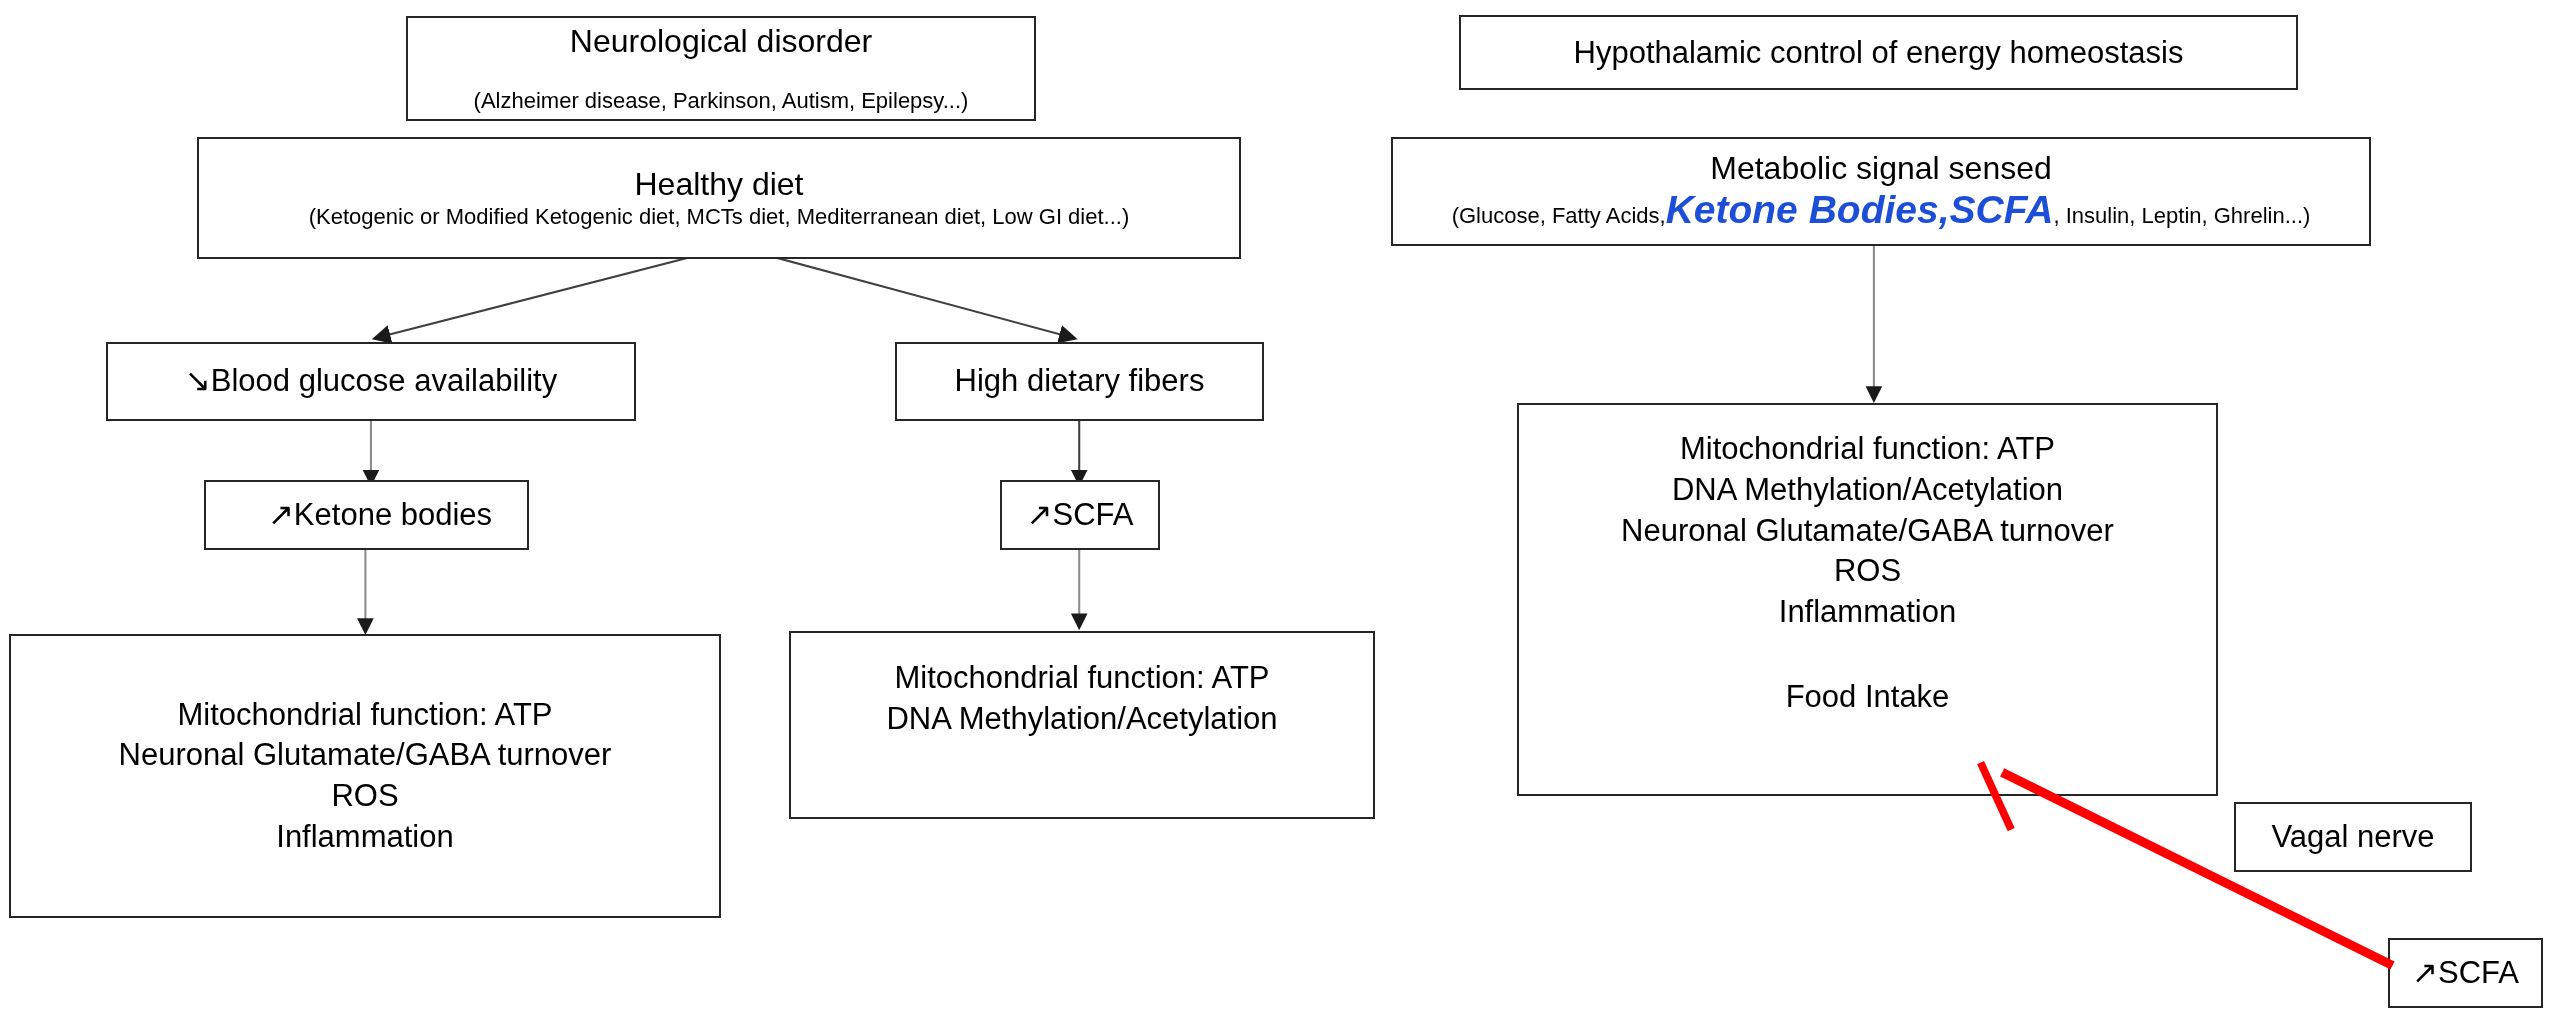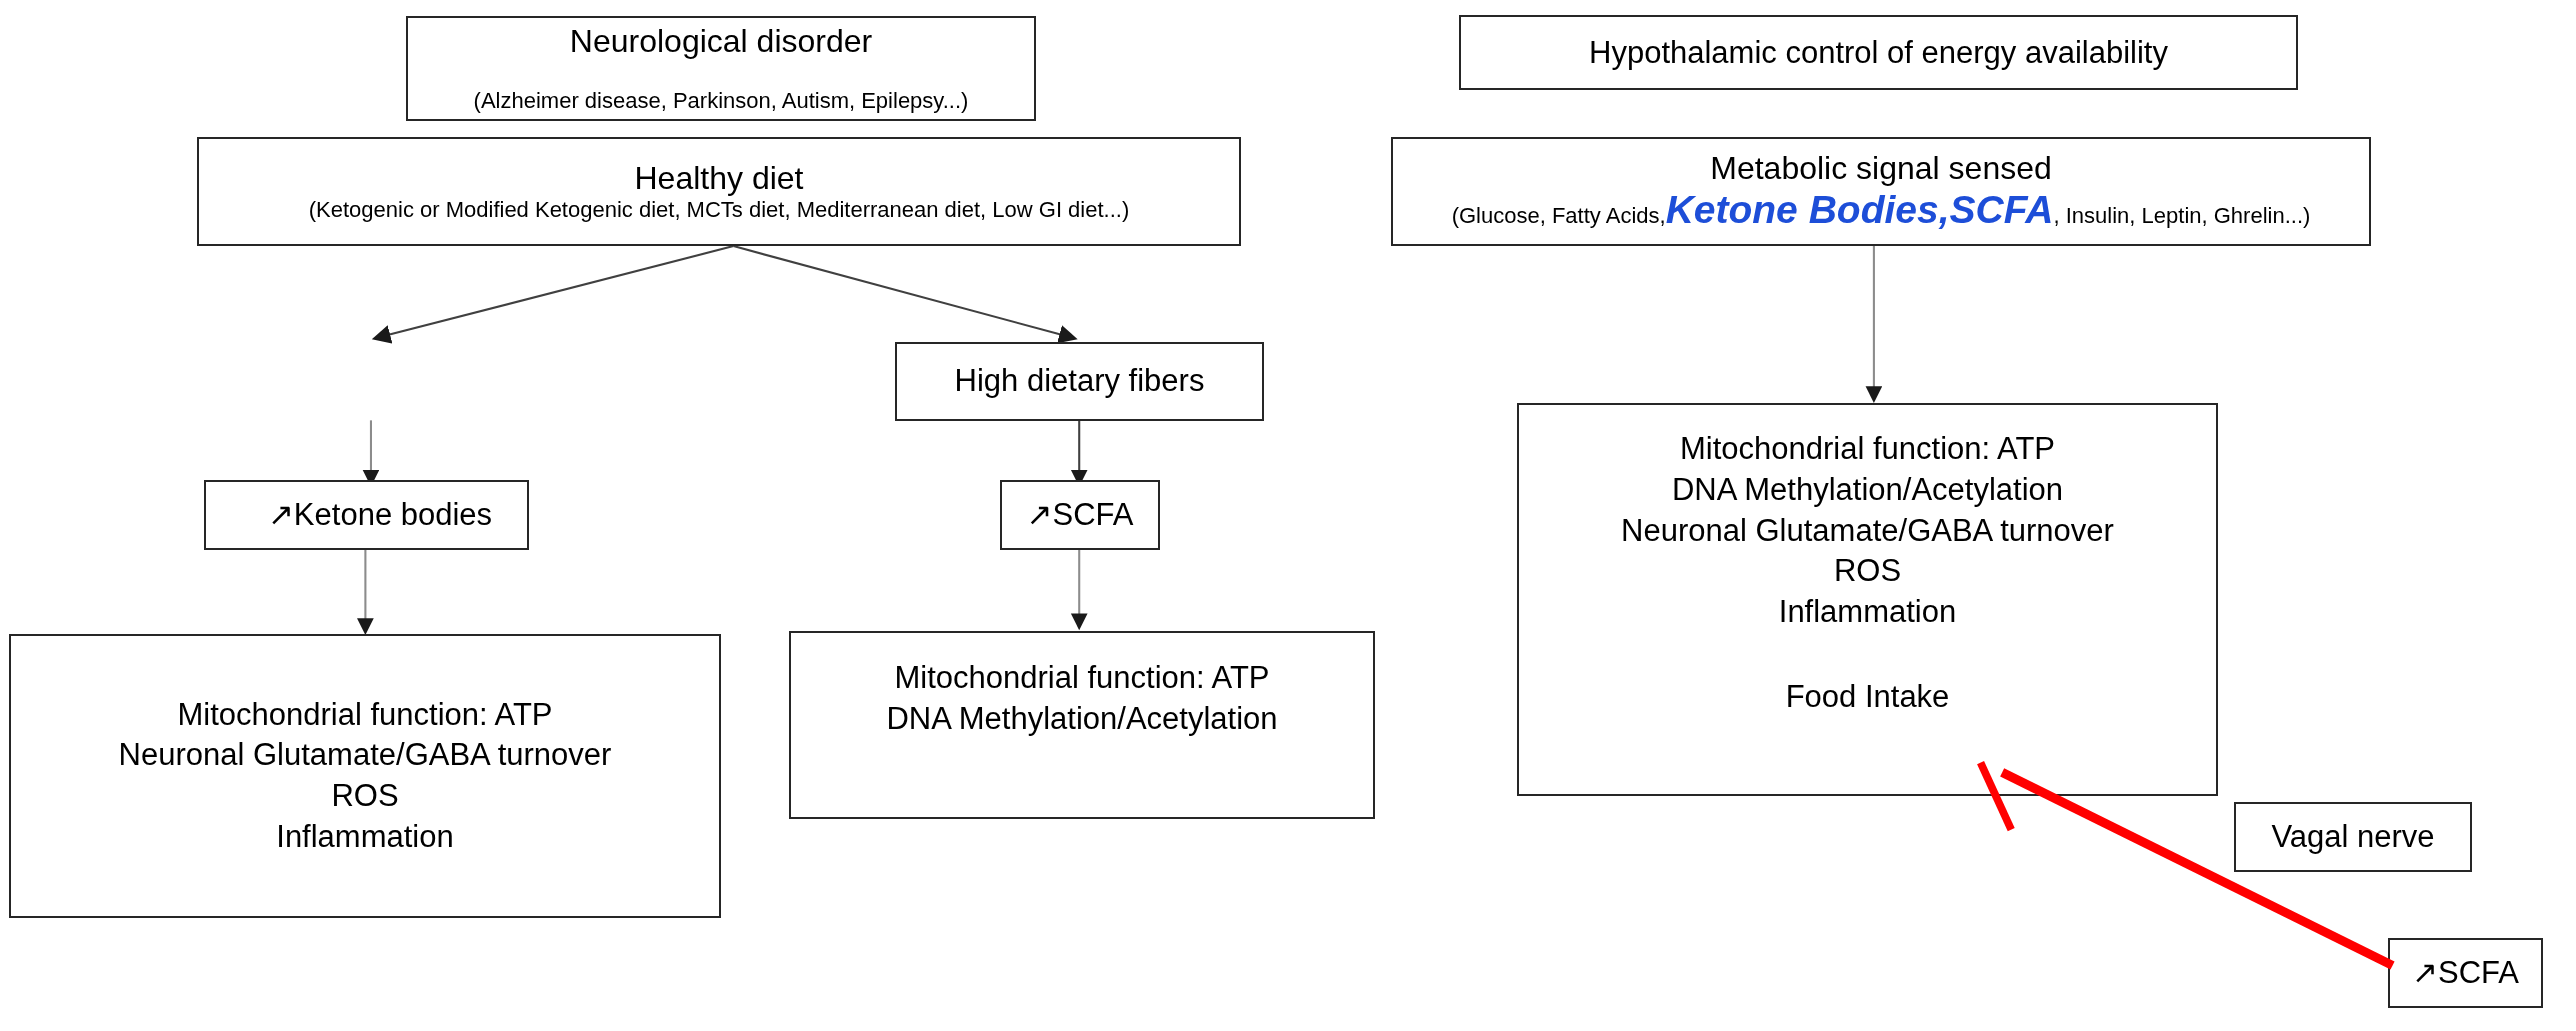--- a/index.html
+++ b/index.html
@@ -106,25 +106,28 @@
     <line x1="1548" y1="786" x2="1548" y2="898" stroke="#8c8c8c" stroke-width="3" marker-end="url(#arrowGray)"></line>
 
     <line x1="2688" y1="352" x2="2688" y2="572" stroke="#8c8c8c" stroke-width="3" marker-end="url(#arrowGray)"></line>
   </svg>
 
   <div class="box" style="left:406px; top:16px; width:630px; height:105px;gap:28px;">
     <div class="title-line">Neurological disorder</div>
     <div class="sub-line">(Alzheimer disease, Parkinson, Autism, Epilepsy...)</div>
   </div>
 
-  <div class="box" style="left:197px; top:137px; width:1044px; height:109px;">
+  <div class="box" style="left:197px; top:137px; width:1044px; height:122px;">
     <div class="title-line">Healthy diet</div>
     <div class="sub-line">(Ketogenic or Modified Ketogenic diet, MCTs diet, Mediterranean diet, Low GI diet...)</div>
   </div>
 
+  <div class="box" style="left:106px; top:342px; width:530px; height:79px;">
+    <div class="single-line">↘Blood glucose availability</div>
+  </div>
 
   <div class="box" style="left:895px; top:342px; width:369px; height:79px;">
     <div class="single-line">High dietary fibers</div>
   </div>
 
   <div class="box" style="left:204px; top:480px; width:325px; height:70px;padding-left:27px;">
     <div class="single-line">↗Ketone bodies</div>
   </div>
 
   <div class="box" style="left:1000px; top:480px; width:160px; height:70px;">
@@ -141,21 +144,21 @@
   </div>
 
   <div class="box" style="left:789px; top:631px; width:586px; height:188px; justify-content:flex-start; padding-top:25px;">
     <div class="stack">
       <div class="multi-line">Mitochondrial function: ATP</div>
       <div class="multi-line">DNA Methylation/Acetylation</div>
     </div>
   </div>
 
   <div class="box" style="left:1459px; top:15.3px; width:839px; height:75px;">
-    <div class="single-line">Hypothalamic control of energy availability</div>
+    <div class="single-line">Hypothalamic control of energy homeostasis</div>
   </div>
 
   <div class="box" style="left:1391px; top:137px; width:980px; height:109px;">
     <div class="title-line">Metabolic signal sensed</div>
     <div class="sub-line" style="display:flex; align-items:baseline;">
       <span>(Glucose, Fatty Acids, </span>
         <span class="red-term">Ketone Bodies</span>
         <span class="red-term">, </span>
         <span class="red-term">SCFA</span>
         <span>, Insulin, Leptin, Ghrelin...)</span>

